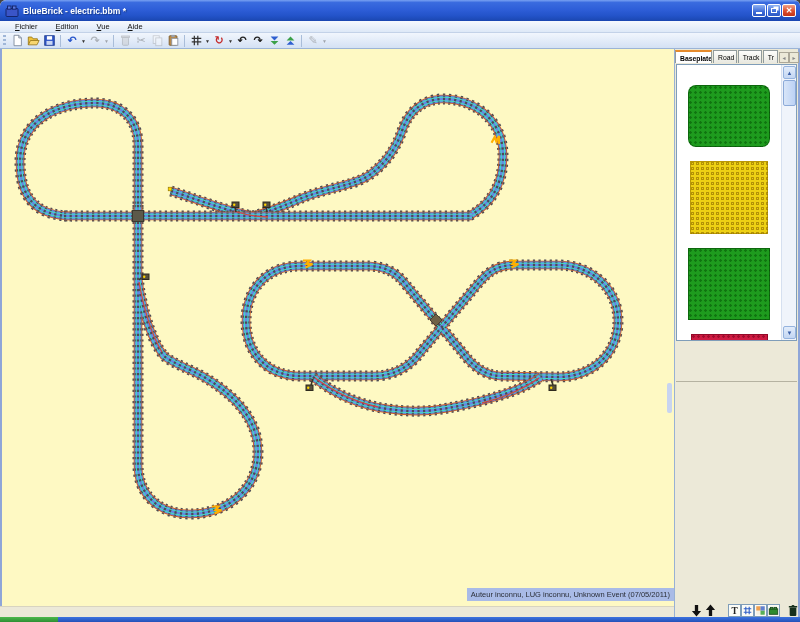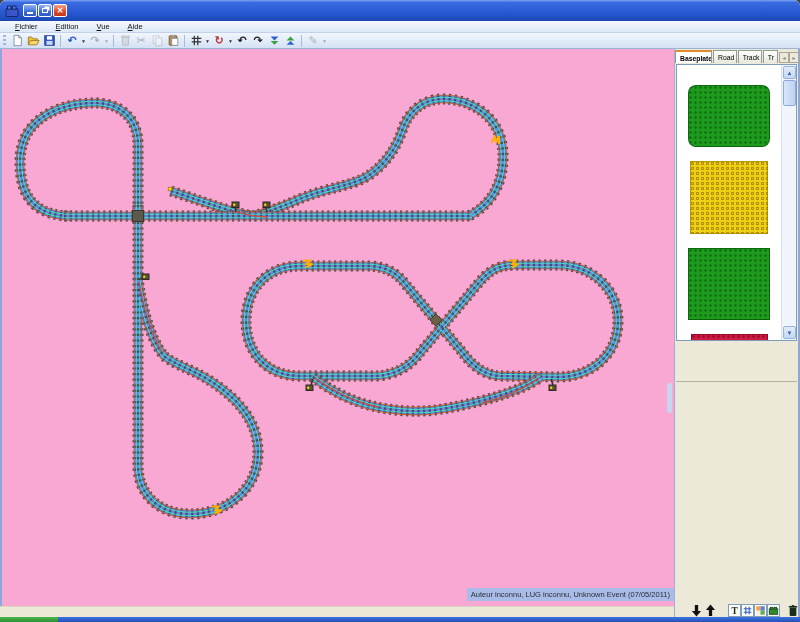--- a/index.html
+++ b/index.html
@@ -32,21 +32,21 @@
     display:flex;align-items:center;padding-left:2px;}
   .grip{width:3px;height:12px;margin:0 3px 0 1px;
     background:repeating-linear-gradient(180deg,#9FB6D8 0 2px,transparent 2px 4px);}
   .tbtn{width:16px;height:15px;display:flex;align-items:center;justify-content:center;position:relative;}
   .tbtn svg{width:13px;height:13px;}
   .uch{font:bold 11px "DejaVu Sans",sans-serif;line-height:13px;}
   .tsep{width:1px;height:12px;background:#A9BDD9;margin:0 3px;}
   .drop{font-size:5px;color:#333;width:7px;text-align:center;}
   .disabled{opacity:.38;filter:grayscale(1);}
   
-  .canvas{position:absolute;left:2px;top:49px;width:672px;height:557px;background:#f9a8d4;overflow:hidden;}
+  .canvas{position:absolute;left:2px;top:49px;width:672px;height:557px;background:#fef9c3;overflow:hidden;}
   .border-l{position:absolute;left:0;top:49px;width:2px;height:568px;background:#8FA6D8;}
   .border-r{position:absolute;left:798px;top:49px;width:2px;height:568px;background:#8FA6D8;}
   .tk1,.tk4,.tk7{stroke:#4B4B55;fill:none;}
   .tk1{stroke-width:11;stroke-dasharray:2.2 3.4;}
   .tk2{stroke:#C45F2B;stroke-width:8.6;fill:none;}
   .tk3{stroke:#6588E3;stroke-width:6.8;fill:none;}
   .tk4{stroke-width:6.8;stroke-dasharray:2.2 3.4;}
   .tk5{stroke:#41DFC0;stroke-width:4.4;fill:none;}
   .tk6{stroke:#6588E3;stroke-width:2.4;fill:none;}
   .tk7{stroke-width:2.4;stroke-dasharray:2.2 3.4;}
@@ -102,20 +102,21 @@
 <div class="window">
 
   <div class="titlebar">
     <span class="title-icon">
       <svg viewBox="0 0 14 14">
           <rect x="1" y="4.5" width="12" height="8" rx="1" fill="#3A55C8" stroke="#14266E"></rect>
           <rect x="2.5" y="2" width="3.5" height="3.2" fill="#5A78E0" stroke="#14266E"></rect>
           <rect x="7.5" y="2" width="3.5" height="3.2" fill="#5A78E0" stroke="#14266E"></rect>
         </svg>
     </span>
+    <span class="title-text">BlueBrick - electric.bbm *</span>
     <span class="winbtns">
       <span class="winbtn">
           <span class="minglyph"></span>
         </span>
       <span class="winbtn">
           <span class="restoreglyph"></span>
         </span>
       <span class="winbtn close"><span>✕</span></span>
     </span>
   </div>

